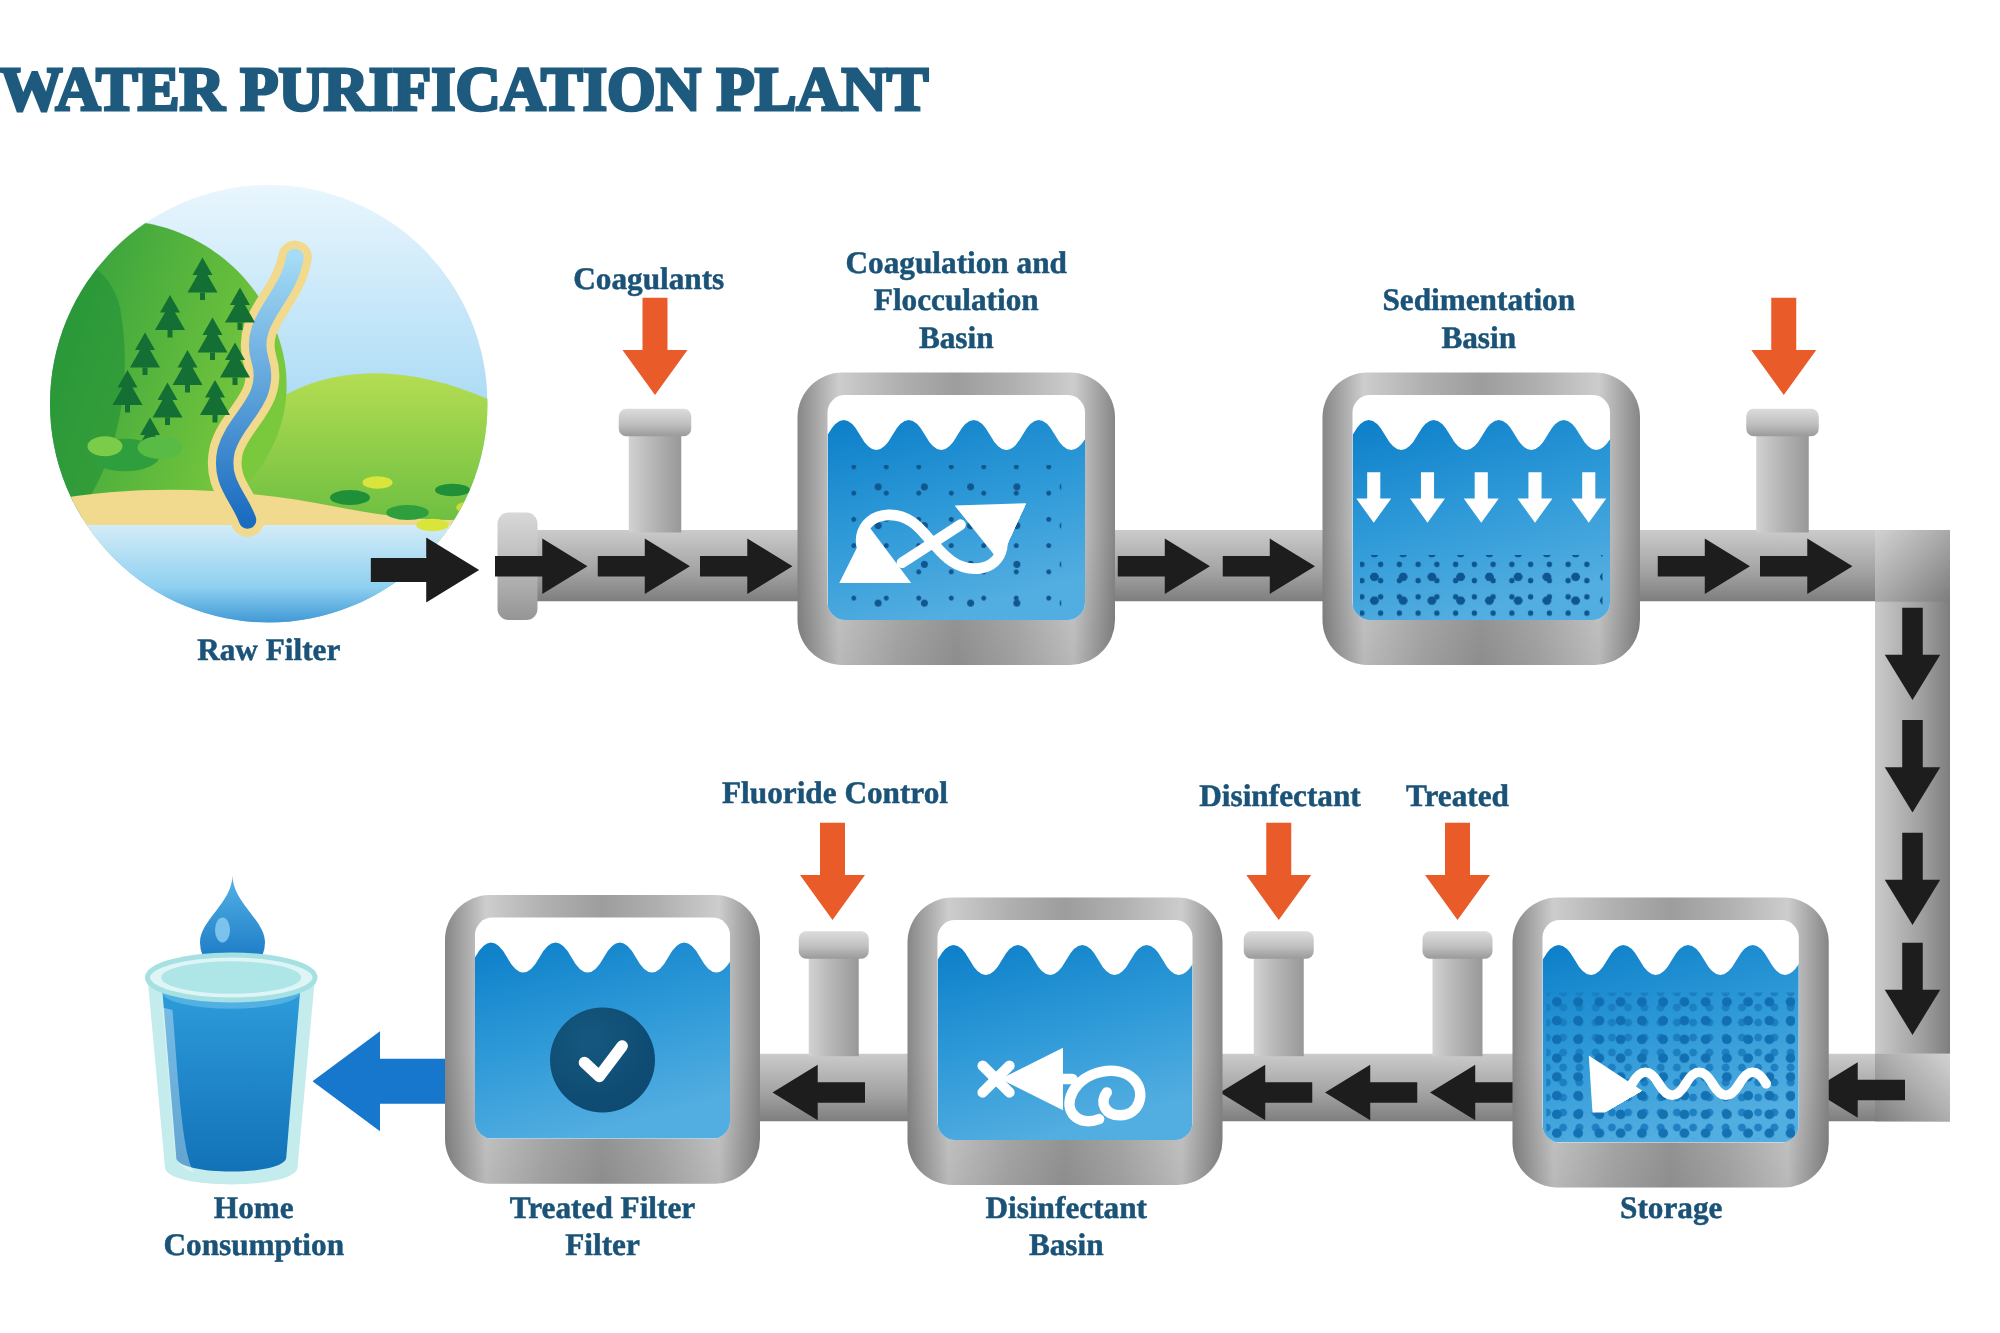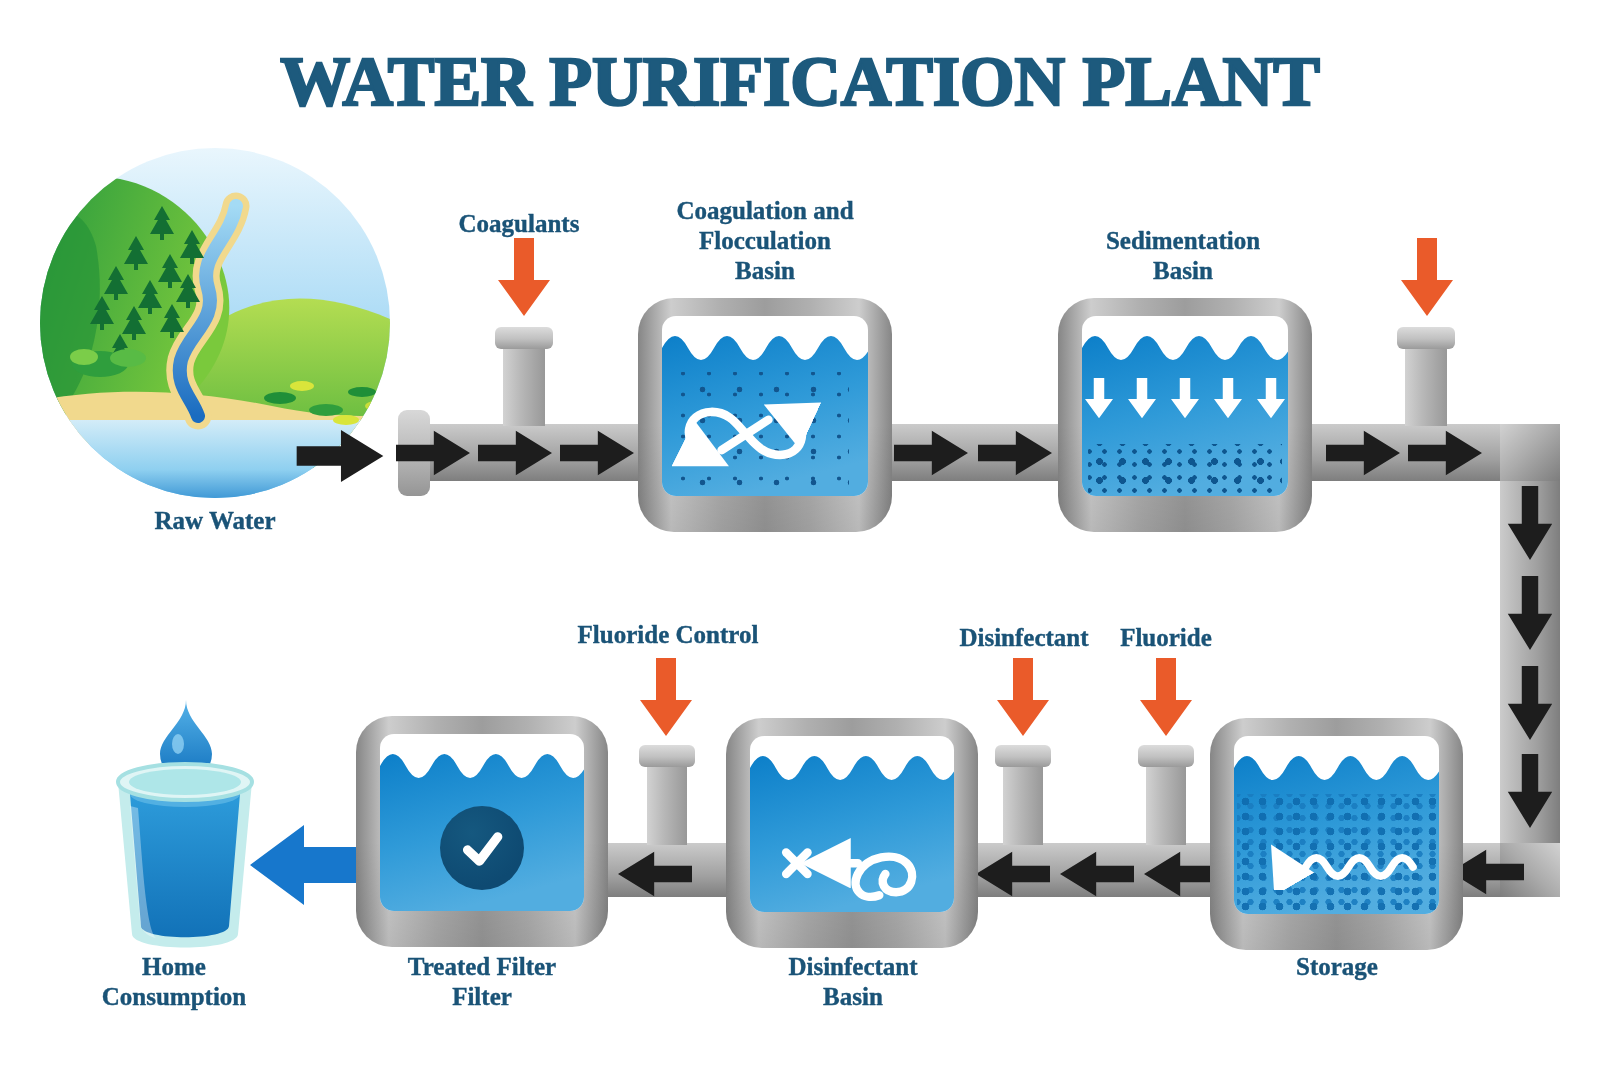--- a/index.html
+++ b/index.html
@@ -1,21 +1,21 @@
 <!DOCTYPE html>
 <html><head>
 <meta charset="utf-8">
 <style>
   html,body{margin:0;padding:0;background:#ffffff;}
   #stage{position:relative;width:1600px;height:1066px;background:#ffffff;overflow:hidden;
          font-family:"Liberation Serif", serif;}
 
   
-  .title{position:absolute;left:0;top:42px;width:100%;text-align:center;
-         font-size:70px;font-weight:700;letter-spacing:0px;color:#1d5a7d;
+  .title{position:absolute;left:0;top:42px;width:100%;text-align:left;
+         font-size:50px;font-weight:700;letter-spacing:0px;color:#1d5a7d;
          -webkit-text-stroke:2.5px #1d5a7d;}
   .lbl{position:absolute;width:250px;text-align:center;font-size:25px;font-weight:700;
        color:#1a5377;line-height:30px;-webkit-text-stroke:.4px #1a5377;}
   .lbl span{display:block;}
 
   
   .pipe-h{position:absolute;background:linear-gradient(180deg,#cbcbcb 0%,#b6b6b6 30%,#a0a0a0 62%,#7e7e7e 100%);}
   .pipe-v{position:absolute;background:linear-gradient(90deg,#cbcbcb 0%,#b6b6b6 30%,#a0a0a0 62%,#7e7e7e 100%);}
   .corner{position:absolute;}
   .corner.tr{background:linear-gradient(135deg,#d2d2d2 0%,#ababab 48%,#7d7d7d 100%);}
@@ -328,52 +328,52 @@
       <path d="M16,0 H36 V42 H52 L26,78 L0,42 H16 Z" fill="#ea5b2a"></path>
     </svg>
   <svg class="arr" style="left:997px;top:658px" width="52" height="78" viewBox="0 0 52 78">
       <path d="M16,0 H36 V42 H52 L26,78 L0,42 H16 Z" fill="#ea5b2a"></path>
     </svg>
   <svg class="arr" style="left:1140px;top:658px" width="52" height="78" viewBox="0 0 52 78">
       <path d="M16,0 H36 V42 H52 L26,78 L0,42 H16 Z" fill="#ea5b2a"></path>
     </svg>
 
   <div class="lbl" style="left:90px;top:506px">
-    <span>Raw Water</span>
+    <span>Raw Filter</span>
     </div>
   <div class="lbl" style="left:394px;top:209px">
     <span>Coagulants</span>
     </div>
   <div class="lbl" style="left:640px;top:196px">
     <span>Coagulation and</span>
     <span>Flocculation</span>
     <span>Basin</span>
     </div>
   <div class="lbl" style="left:1058px;top:226px">
     <span>Sedimentation</span>
     <span>Basin</span>
     </div>
   <div class="lbl" style="left:543px;top:620px">
     <span>Fluoride Control</span>
     </div>
   <div class="lbl" style="left:899px;top:623px">
     <span>Disinfectant</span>
     </div>
   <div class="lbl" style="left:1041px;top:623px">
-    <span>Fluoride</span>
+    <span>Treated</span>
     </div>
   <div class="lbl" style="left:1212px;top:952px">
     <span>Storage</span>
     </div>
   <div class="lbl" style="left:728px;top:952px">
     <span>Disinfectant</span>
     <span>Basin</span>
     </div>
   <div class="lbl" style="left:357px;top:952px">
     <span>Treated Filter</span>
     <span>Filter</span>
     </div>
-  <div class="lbl" style="left:49px;top:952px">
+  <div class="lbl" style="left:78px;top:952px">
     <span>Home</span>
     <span>Consumption</span>
     </div>
 
 </div>
 
 </body></html>

